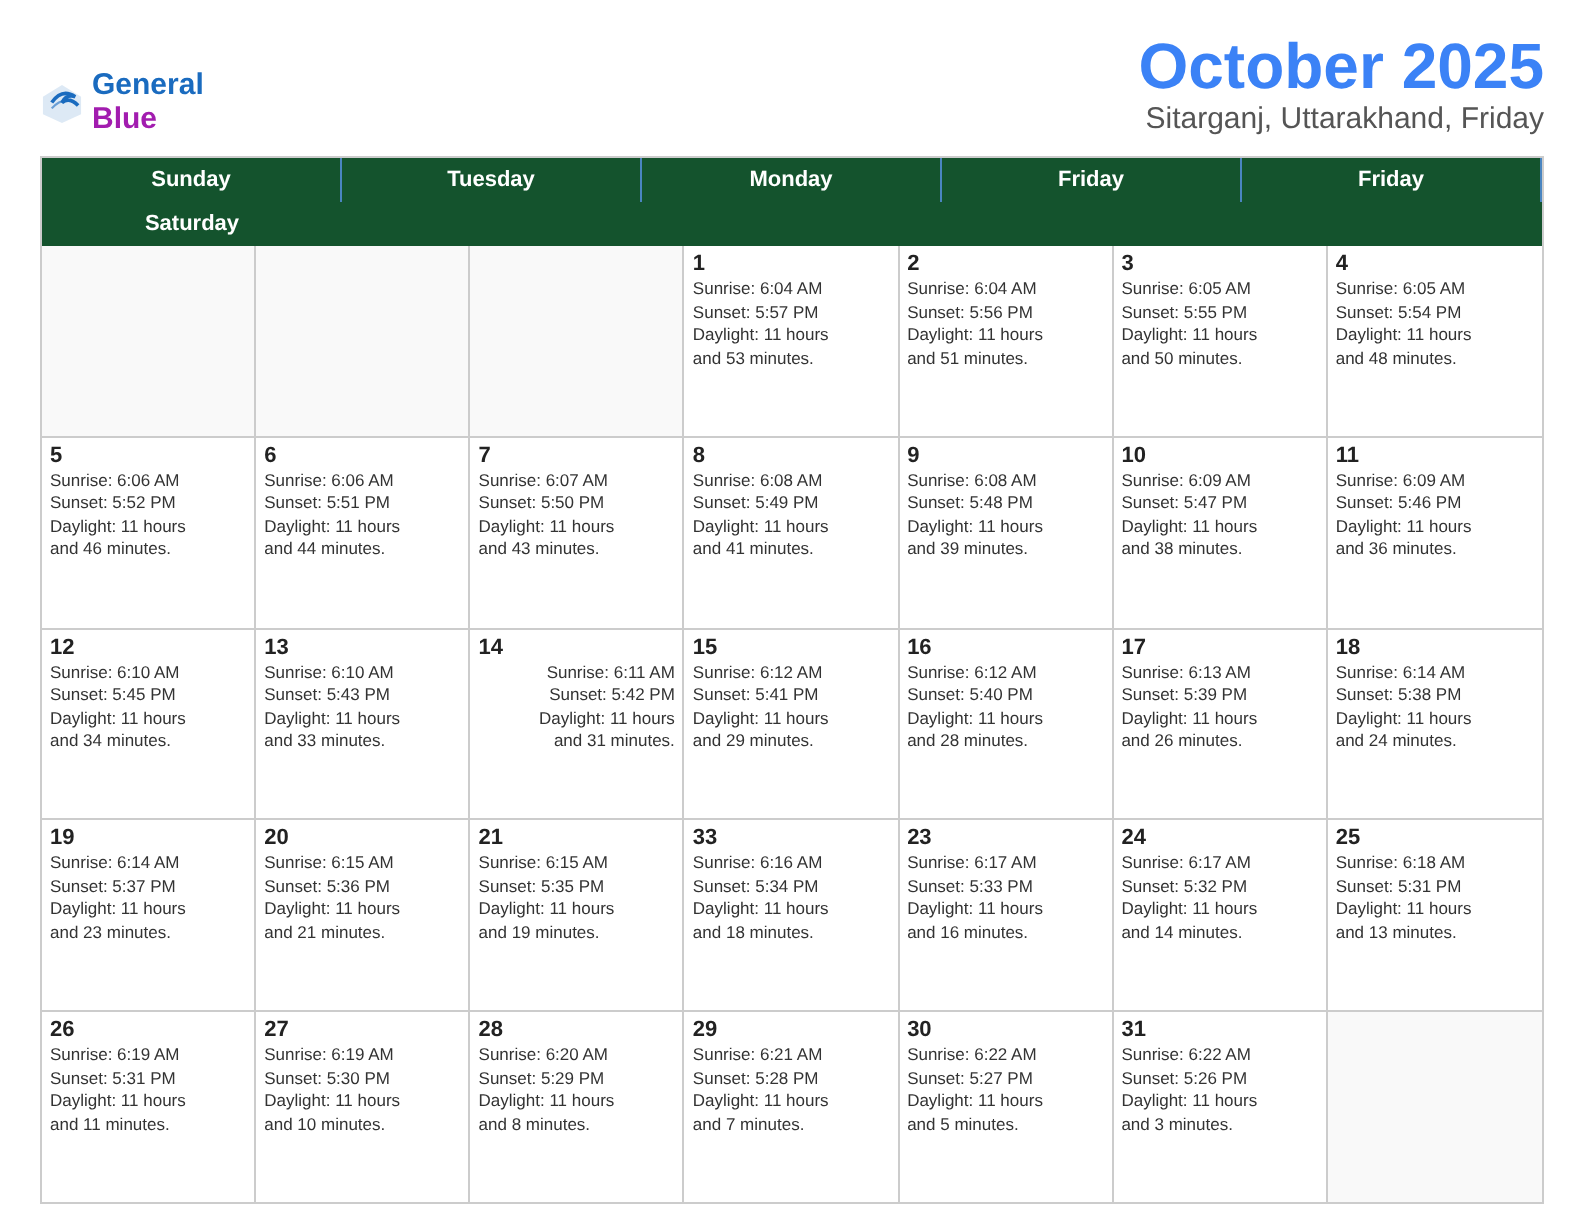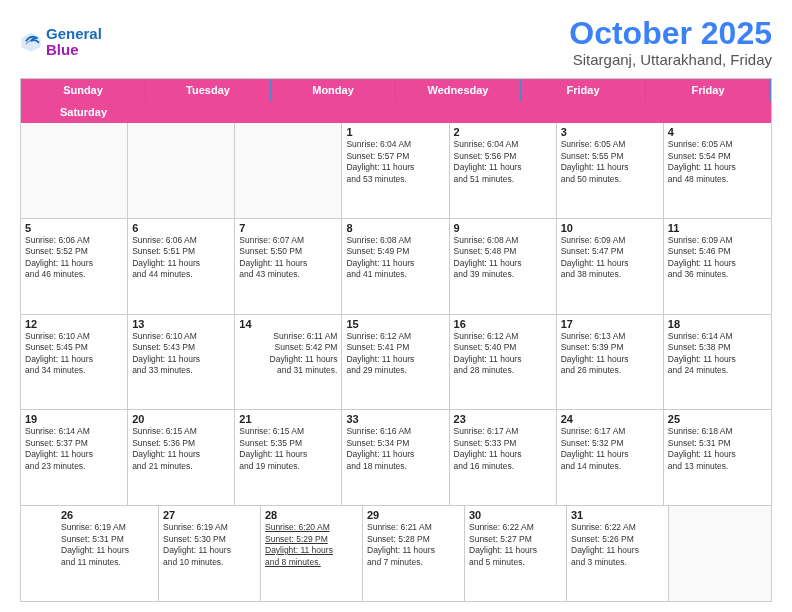--- a/index.html
+++ b/index.html
@@ -13,21 +13,21 @@
     .page {
       width: 792px;
       height: 612px;
       padding: 16px 20px 10px 20px;
       display: flex;
       flex-direction: column;
     }
     .header {
       display: flex;
       justify-content: space-between;
-      align-items: center;
+      align-items: flex-end;
       margin-bottom: 10px;
     }
     .logo {
       display: flex;
       align-items: center;
       gap: 4px;
     }
     .logo-text {
       font-size: 15px;
       font-weight: bold;
@@ -55,22 +55,22 @@
       color: #555;
     }
     .calendar {
       flex: 1;
       display: flex;
       flex-direction: column;
       border: 1px solid #ccc;
     }
     .cal-header {
       display: grid;
-      grid-template-columns: repeat(6, 1fr);
-      background: #ec4899;
+      grid-template-columns: repeat(5, 1fr);
+      background: #14532d;
     }
     .cal-header-cell {
       color: #fff;
       font-size: 11px;
       font-weight: bold;
       padding: 5px 4px;
       text-align: center;
       border-right: 1px solid #4a85c0;
     }
     .cal-header-cell:last-child { border-right: none; }
@@ -78,21 +78,21 @@
       flex: 1;
       display: flex;
       flex-direction: column;
     }
     .cal-row {
       display: grid;
       grid-template-columns: repeat(7, 1fr);
       flex: 1;
       border-bottom: 1px solid #ccc;
     }
-    .cal-row:last-child { border-bottom: none; margin-left: 36px; }
+    .cal-row:last-child { border-bottom: none; }
     .cal-cell {
       border-right: 1px solid #ccc;
       padding: 3px 4px;
       font-size: 9px;
       color: #333;
       background: #fff;
       min-height: 0;
       overflow: hidden;
     }
     .cal-cell:last-child { border-right: none; }
@@ -129,21 +129,20 @@
       <div class="month-title">October 2025</div>
       <div class="location">Sitarganj, Uttarakhand, Friday</div>
     </div>
   </div>
 
   <div class="calendar">
     <div class="cal-header">
     <div class="cal-header-cell">Sunday</div>
         <div class="cal-header-cell">Tuesday</div>
         <div class="cal-header-cell">Monday</div>
-        <div class="cal-header-cell">Wednesday</div>
         <div class="cal-header-cell">Friday</div>
         <div class="cal-header-cell">Friday</div>
         <div class="cal-header-cell">Saturday</div>
       </div>
     <div class="cal-body">
     <div class="cal-row">
           <div class="cal-cell empty"></div>
           <div class="cal-cell empty"></div>
           <div class="cal-cell empty"></div>
           <div class="cal-cell">
@@ -338,21 +337,21 @@
           </div>
           <div class="cal-cell">
             <div class="cell-day">27</div>
             <div class="cell-info" style="white-space: pre-line;">Sunrise: 6:19 AM
 Sunset: 5:30 PM
 Daylight: 11 hours
 and 10 minutes.</div>
           </div>
           <div class="cal-cell">
             <div class="cell-day">28</div>
-            <div class="cell-info" style="white-space: pre-line; text-decoration: underline;">Sunrise: 6:20 AM
+            <div class="cell-info" style="white-space: pre-line;">Sunrise: 6:20 AM
 Sunset: 5:29 PM
 Daylight: 11 hours
 and 8 minutes.</div>
           </div>
           <div class="cal-cell">
             <div class="cell-day">29</div>
             <div class="cell-info" style="white-space: pre-line;">Sunrise: 6:21 AM
 Sunset: 5:28 PM
 Daylight: 11 hours
 and 7 minutes.</div>

